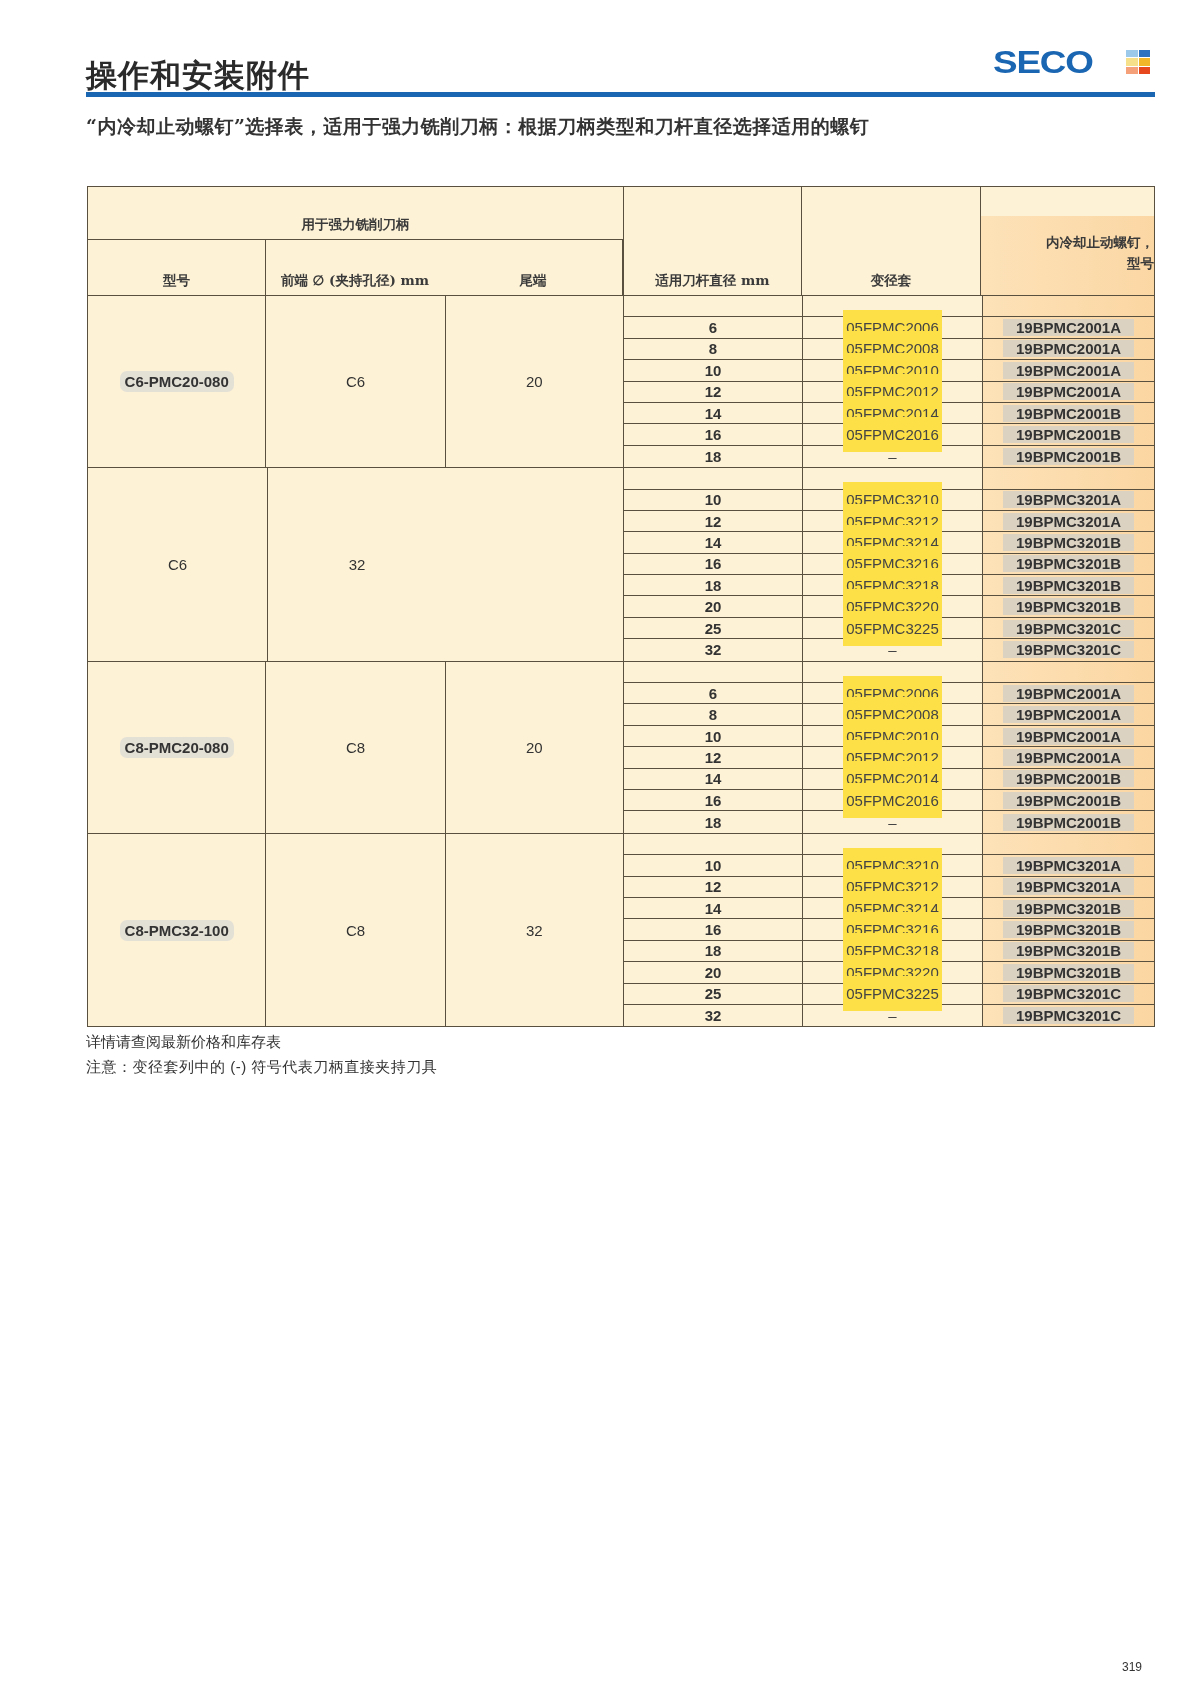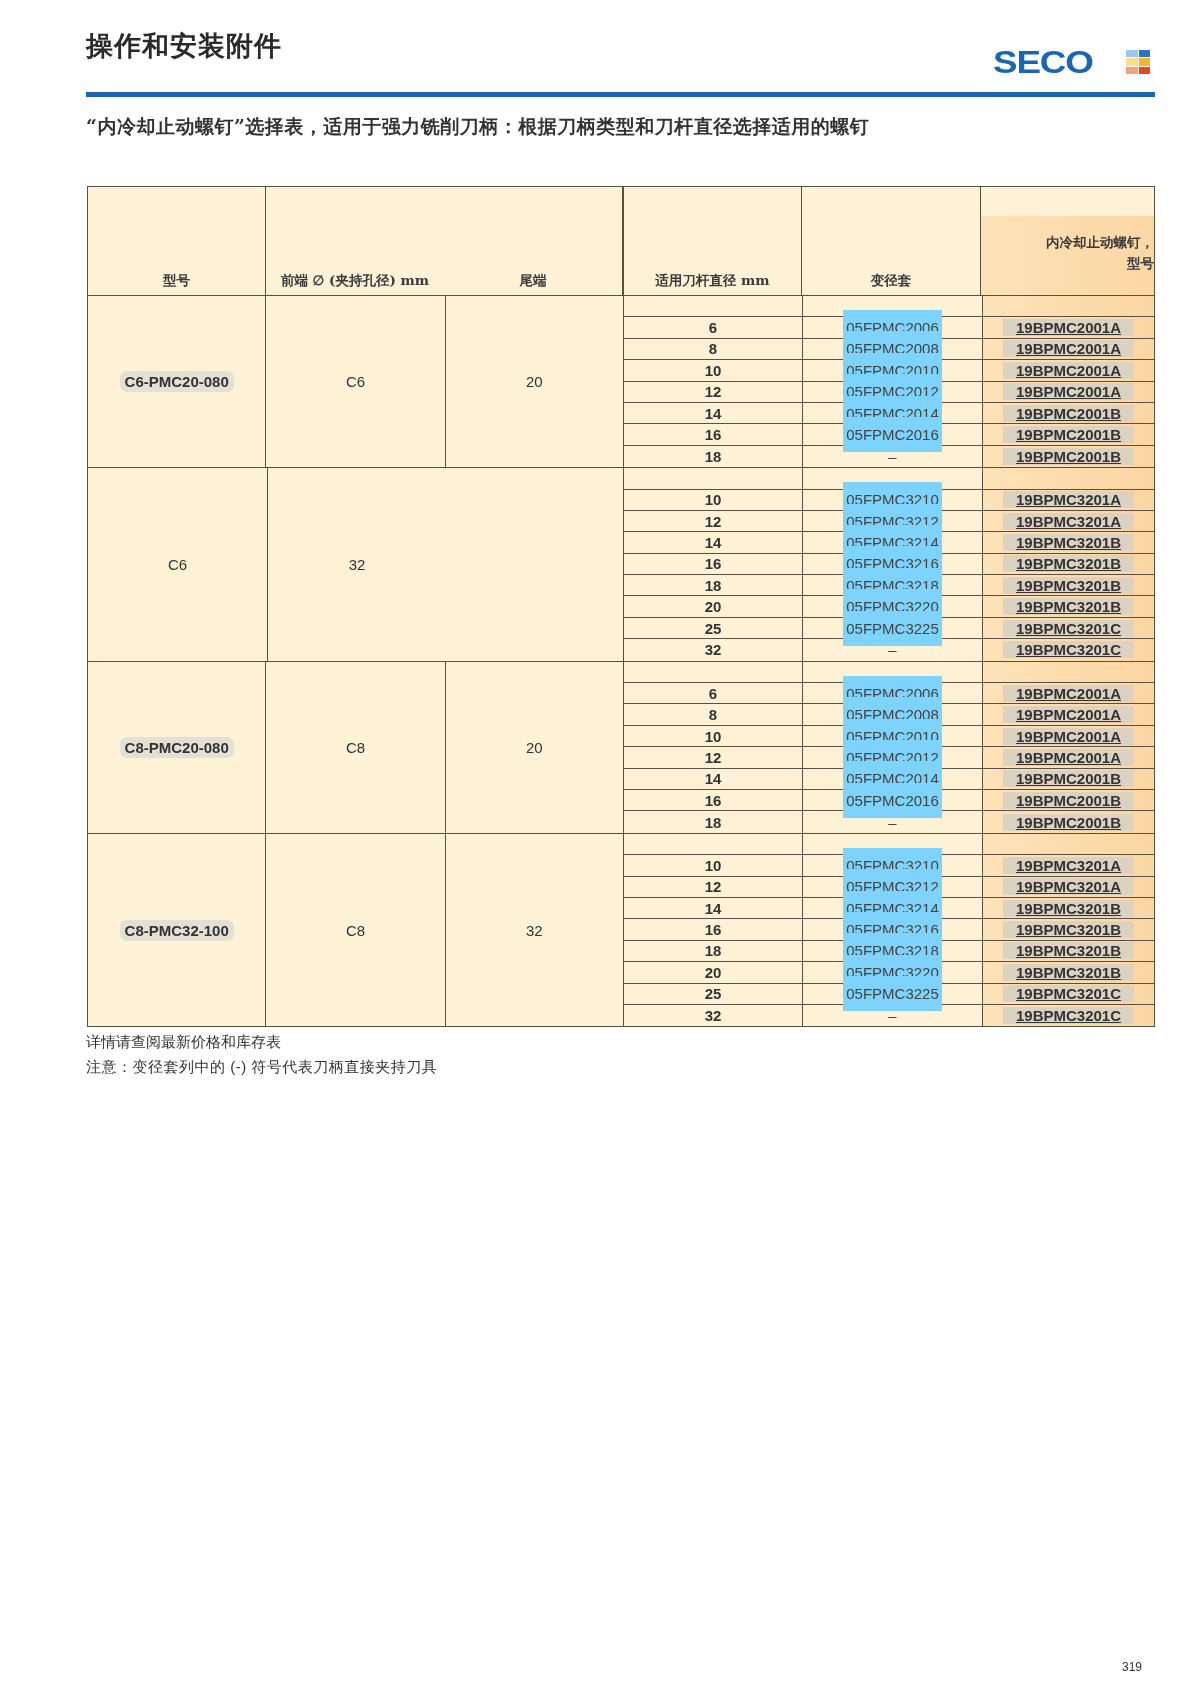--- a/index.html
+++ b/index.html
@@ -1,19 +1,19 @@
 <!DOCTYPE html>
 <html><head>
 <meta charset="utf-8">
 <style>
   html, body { margin: 0; padding: 0; background: #ffffff; }
   body { width: 1200px; height: 1697px; position: relative; overflow: hidden;
          font-family: "Liberation Sans", "DejaVu Sans", sans-serif; color: #2b2b2b; }
-  .page-title { position: absolute; left: 86px; top: 28px; font-family: "DejaVu Serif", "Liberation Serif", serif;
-                font-size: 27px; font-weight: bold; color: #2a2a2a; letter-spacing: 1px; }
+  .page-title { position: absolute; left: 86px; top: 55px; font-family: "DejaVu Serif", "Liberation Serif", serif;
+                font-size: 31px; font-weight: bold; color: #2a2a2a; letter-spacing: 1px; }
   .logo { position: absolute; left: 993px; top: 47px; height: 30px; display: flex; align-items: center; }
   .logo-text { font-family: "Liberation Sans", sans-serif; font-weight: bold; font-size: 32px; color: #1a66b3;
                letter-spacing: -1px; transform: scaleX(1.15); transform-origin: left center; line-height: 30px; }
   .logo-squares { position: absolute; left: 133px; top: 3px; width: 24px; height: 24px; display: grid;
                   grid-template-columns: 1fr 1fr; grid-template-rows: 1fr 1fr 1fr; gap: 1px; }
   .logo-squares span { display: block; }
   .rule { position: absolute; left: 86px; top: 92px; width: 1069px; height: 5px; background: #1a66b3; }
   .subtitle { position: absolute; left: 86px; top: 114px; font-family: "DejaVu Serif", "Liberation Serif", serif;
               font-size: 19px; font-weight: bold; color: #333; letter-spacing: 0.5px; }
 
@@ -39,22 +39,22 @@
   .gcell { display: flex; align-items: center; justify-content: center; font-size: 15px; color: #333; }
   .gcell.c3 { border-right: none; }
   .model-tag { background: #e3e0d6; padding: 2px 5px; font-weight: bold; color: #333; font-size: 15px; border-radius: 7px; }
   .grp-right { flex: 1; display: flex; flex-direction: column; }
   .srow { display: flex; height: 21.4px; border-bottom: 1.3px solid #5a5040; box-sizing: border-box; }
   .srow:last-child { border-bottom: none; }
   .srow .c4, .srow .c5, .srow .c6 { display: flex; align-items: center; justify-content: center; font-size: 15px; }
   .srow .c4 { font-weight: bold; color: #333; }
   .srow .c5 { color: #444; }
   .srow .c6 { background: linear-gradient(to right, #fde2b8, #fbd6a2); font-weight: bold; color: #333; }
-  .tag-grey { background: #7dd3fc; padding: 9px 3px; }
-  .tag-grey2 { background: #dcd2c2; padding: 0 13px; text-decoration: underline; }
+  .tag-grey { background: #fde047; padding: 9px 3px; }
+  .tag-grey2 { background: #dcd2c2; padding: 0 13px; }
 
   .note1 { position: absolute; left: 86px; top: 1033px; font-family: "DejaVu Serif", "Liberation Serif", serif;
            font-weight: normal; font-size: 15px; color: #333; }
   .note2 { position: absolute; left: 86px; top: 1058px; font-family: Liberation Sans, sans-serif;
            font-size: 15px; color: #333; letter-spacing: 0.5px; }
   .pagenum { position: absolute; left: 1122px; top: 1660px; font-size: 12px; color: #333; }
 </style>
 </head>
 <body>
 
@@ -72,20 +72,21 @@
   </div>
 </div>
 
 <div class="rule"></div>
 
 <div class="subtitle">“内冷却止动螺钉”选择表，适用于强力铣削刀柄：根据刀柄类型和刀杆直径选择适用的螺钉</div>
 
 <div class="tbl">
   <div class="hdr">
     <div class="hdr-left">
+      <div class="hdr-group hcell">用于强力铣削刀柄</div>
       <div class="hdr-sub">
         <div class="hcell c1">型号</div>
         <div class="hcell c3">前端 ∅ (夹持孔径) mm</div>
         <div class="hcell c2">尾端</div>
       </div>
     </div>
     <div class="hcell c4">适用刀杆直径 mm</div>
     <div class="hcell c5">变径套</div>
     <div class="hcell c6" style="flex-direction:column;">
       <span>内冷却止动螺钉，</span>

